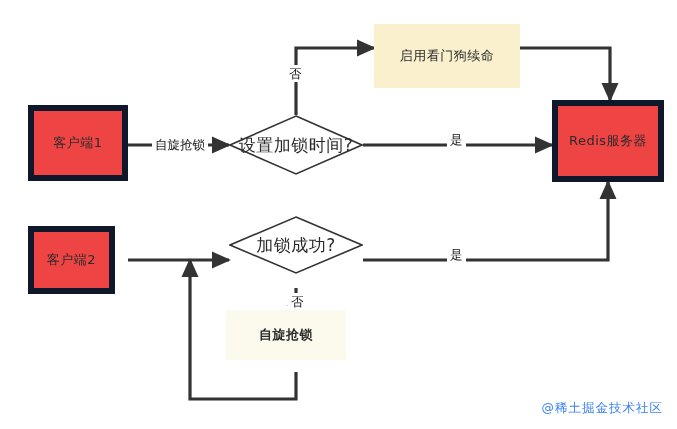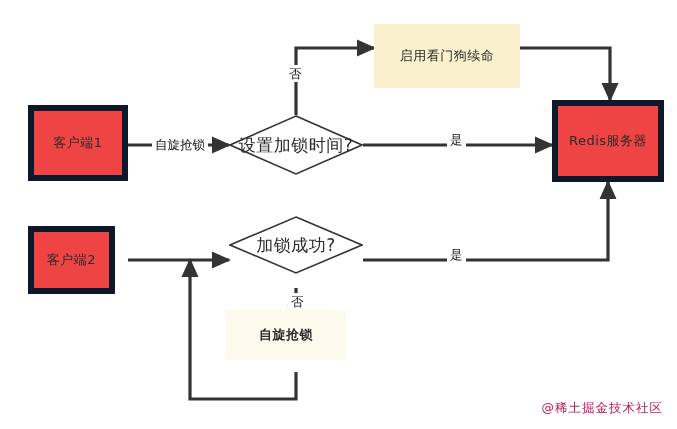--- a/index.html
+++ b/index.html
@@ -75,21 +75,21 @@
     line-height: 15px;
     padding: 1px 3px;
     z-index: 4;
     white-space: nowrap;
   }
   .watermark {
     position: absolute;
     right: 14px;
     bottom: 12px;
     font-size: 12.5px;
-    color: #be185d;
+    color: #3b82f6;
     letter-spacing: 1px;
     z-index: 5;
     white-space: nowrap;
   }
 </style>
 </head>
 <body>
 
 <div id="canvas">
 

